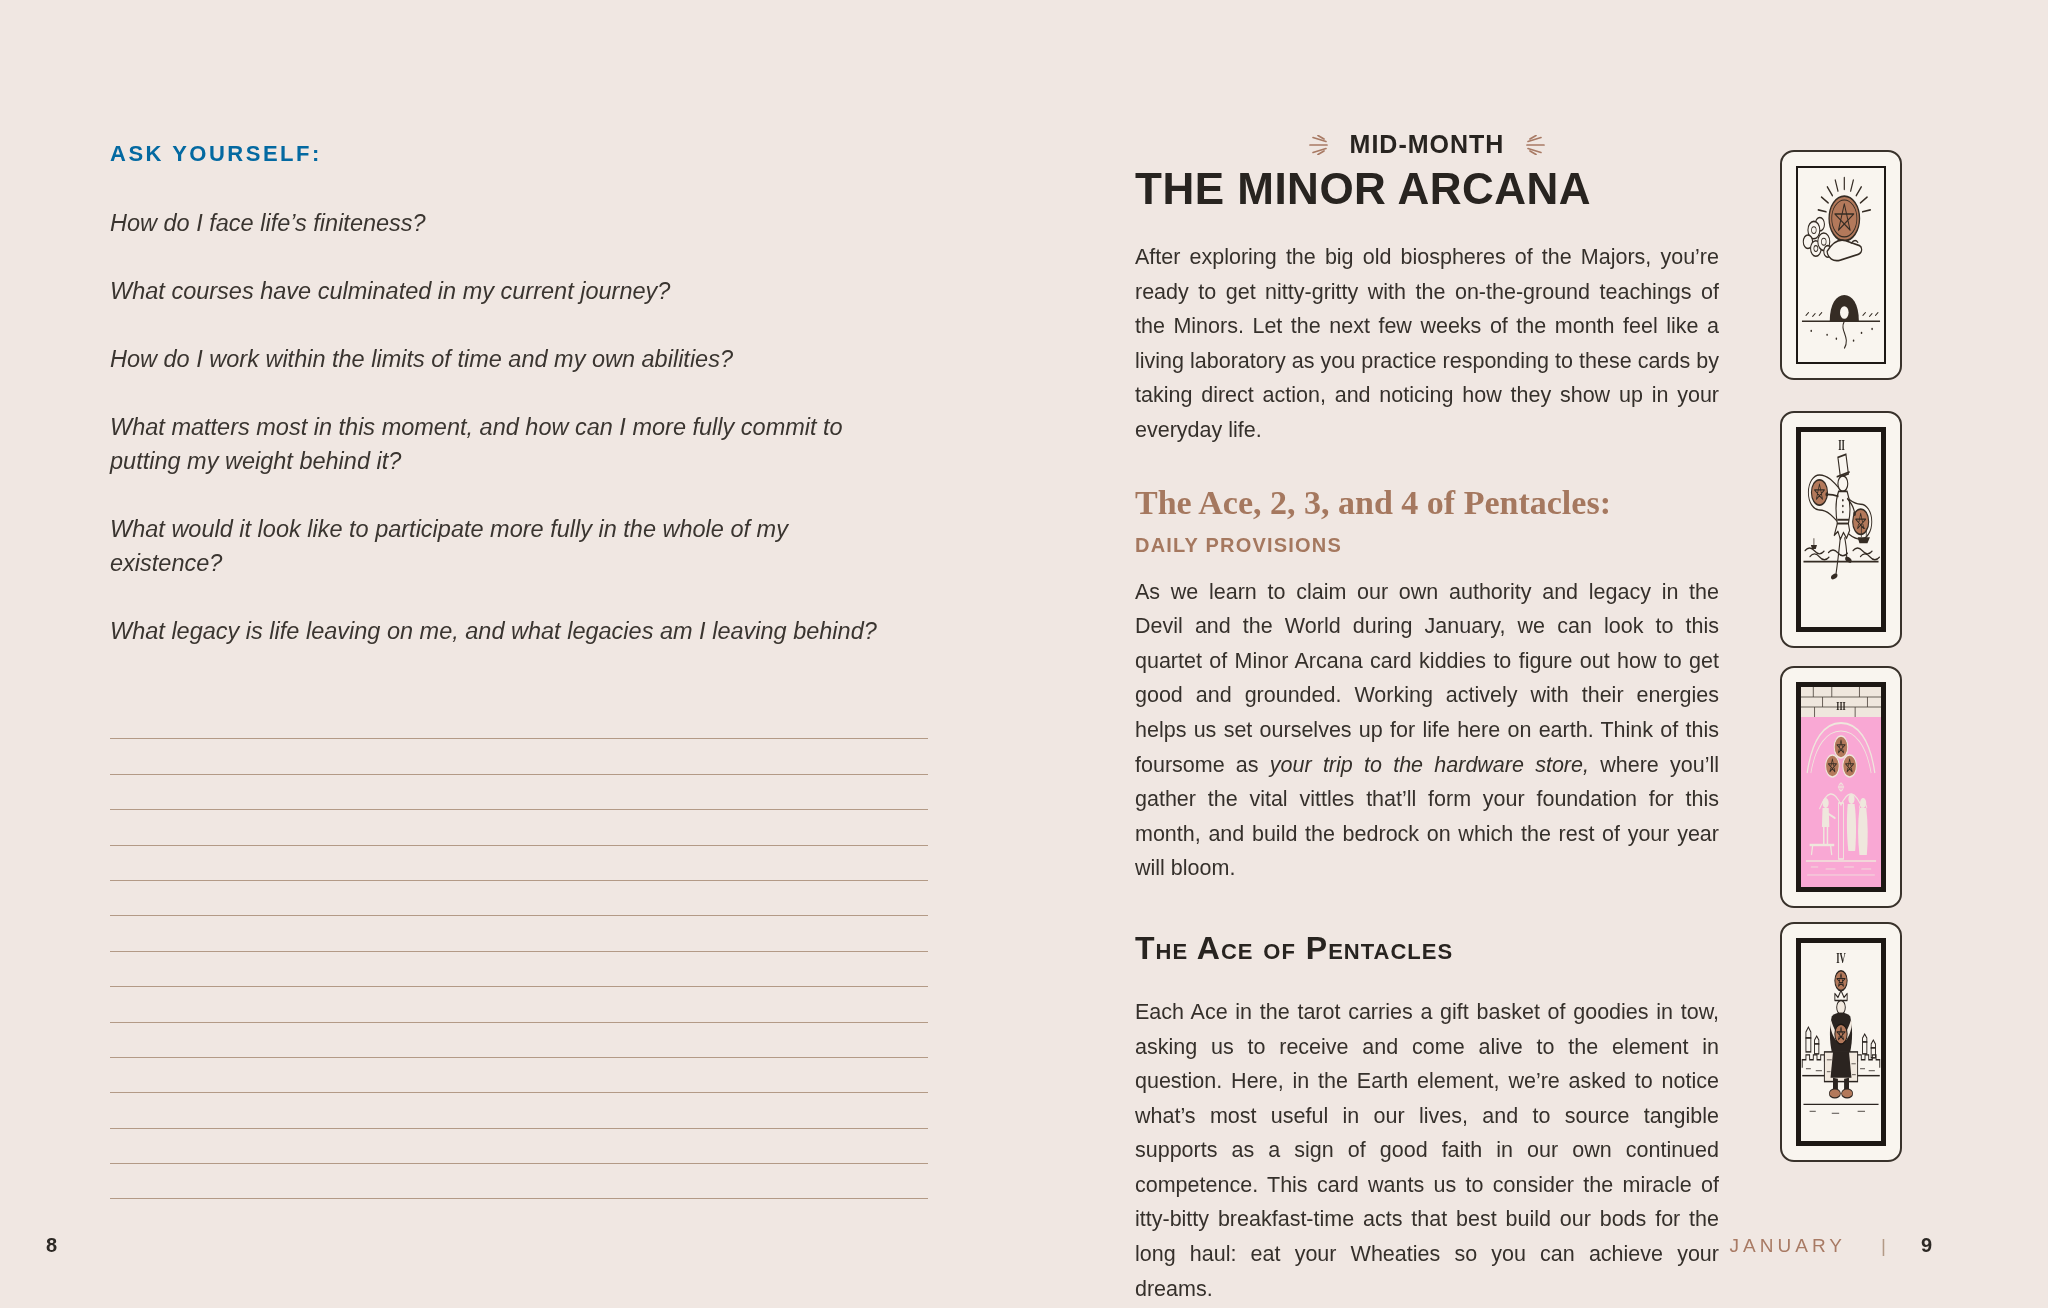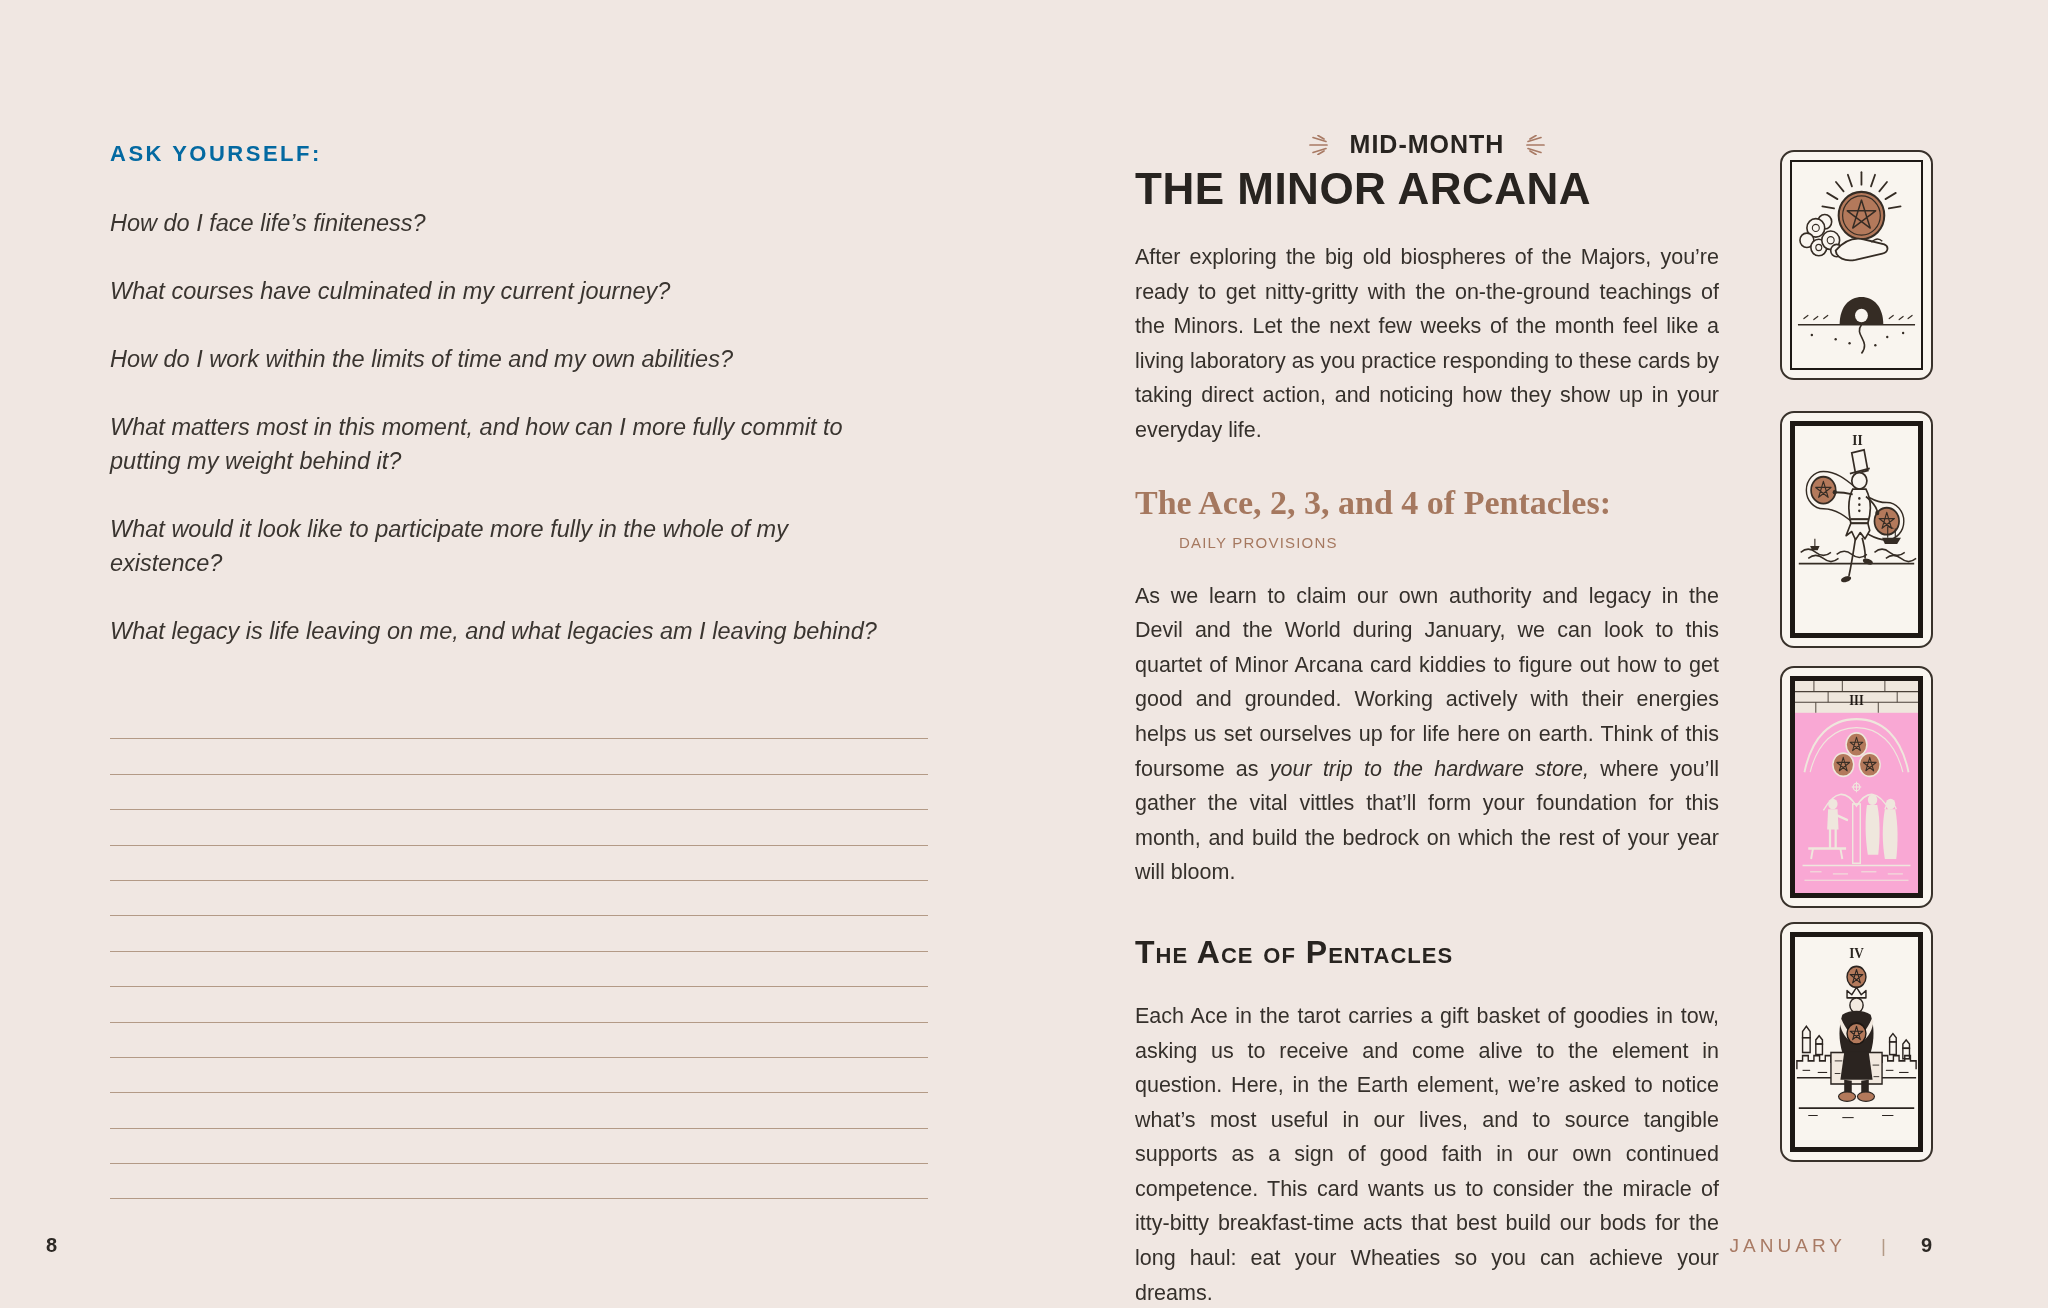--- a/index.html
+++ b/index.html
@@ -21,37 +21,37 @@
   .right-col{position:absolute;left:1135px;top:130px;width:584px;}
   .kicker-row{display:flex;align-items:center;justify-content:center;gap:20px;}
   .kicker{font-size:25px;font-weight:bold;letter-spacing:1px;color:#282420;}
   .orn{display:block;}
   .title{text-align:left;font-size:44px;font-weight:bold;letter-spacing:0.5px;
          color:#282420;margin-top:5px;}
   .body-p{font-size:21.5px;line-height:34.6px;text-align:justify;color:#35302b;}
   .p1{margin-top:26px;}
   .section-heading{font-family:"Liberation Serif",serif;font-size:34px;font-weight:bold;
                    color:#a5785f;margin-top:36px;}
-  .section-sub{font-size:15px;font-weight:normal;letter-spacing:1.2px;color:#a5785f;
-               margin-top:12px;margin-left:44px;}
-  .p2{margin-top:28px;}
+  .section-sub{font-size:20px;font-weight:bold;letter-spacing:1.2px;color:#a5785f;
+               margin-top:12px;}
+  .p2{margin-top:18px;}
   .ace-heading{font-variant:small-caps;font-size:32px;font-weight:bold;letter-spacing:1px;
                color:#282420;margin-top:44px;}
   .p3{margin-top:28px;}
   .em{font-style:italic;}
 
   .footer-right{position:absolute;right:116px;top:1234px;display:flex;align-items:baseline;
                 gap:35px;justify-content:center;}
   .month{font-size:19px;letter-spacing:4px;color:#a87a64;}
   .fdivider{font-size:19px;color:#b39a86;}
   .pagenum-right{font-size:20px;font-weight:bold;color:#2d2925;}
 
   
-  .card{position:absolute;left:1780px;width:153px;background:#f9f5ef;
-        border:2px solid #39322b;border-radius:14px;padding:8px;box-sizing:border-box;}
+  .card{position:absolute;left:1780px;width:122px;background:#f9f5ef;
+        border:2px solid #39322b;border-radius:14px;padding:14px;box-sizing:border-box;}
   .card-inner{width:100%;height:100%;box-sizing:border-box;border:2px solid #1d1814;
               background:#f9f5ef;overflow:hidden;}
   .card-inner.thick{border-width:5px;}
   .card-inner.dark{background:#f9a8d4;}
   .card-inner svg{display:block;width:100%;height:100%;}
   .c1{top:150px;height:230px;}
   .c2{top:411px;height:237px;}
   .c3{top:666px;height:242px;}
   .c4{top:922px;height:240px;}
 </style>

